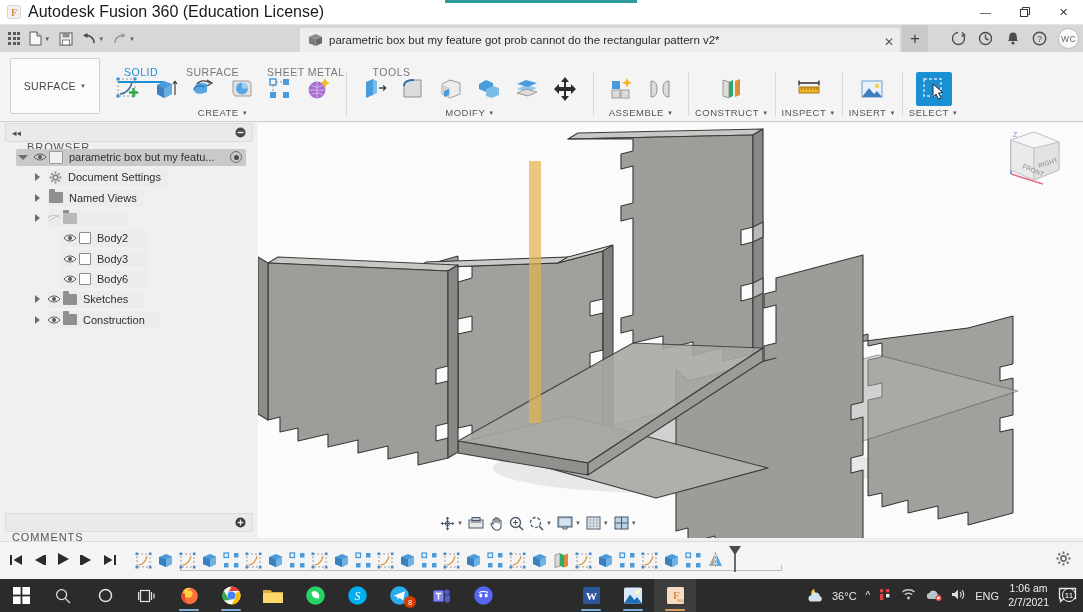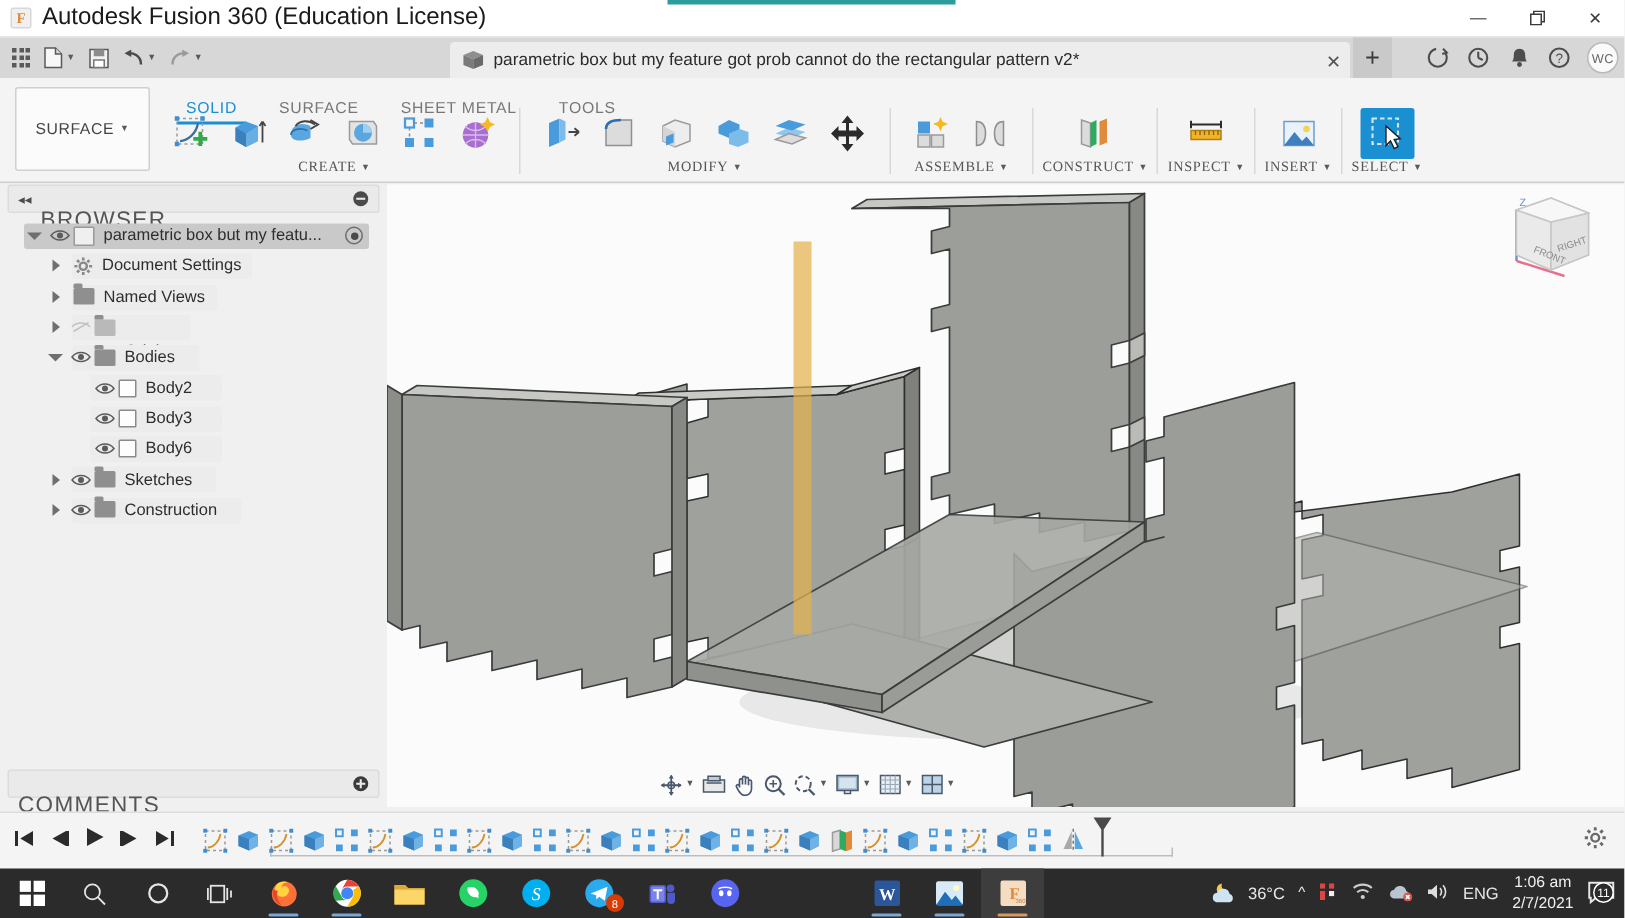--- a/index.html
+++ b/index.html
@@ -103,21 +103,21 @@
   }
   .rtab.active { color: #1a8fd1; }
   .rtab.active::after {
     content: ""; position: absolute; left: 8px; right: 8px; bottom: -1px;
     height: 2px; background: #1a8fd1;
   }
   .panels {
     position: absolute; left: 106px; top: 20px; right: 0; height: 50px;
     display: flex; align-items: flex-start;
   }
-  .panel { display: flex; flex-direction: column; align-items: center; font-family: Liberation Serif, serif; }
+  .panel { display: flex; flex-direction: column; align-items: center; }
   .panel-icons { display: flex; align-items: flex-start; gap: 2px; padding: 0 4px; }
   .panel-label {
     font-size: 9.5px; color: #555; letter-spacing: .5px; margin-top: 1px;
     display: flex; align-items: center; gap: 3px; white-space: nowrap;
   }
   .sep { width: 1px; height: 44px; background: #d8d8d8; margin: 0 6px; }
   .tool {
     width: 36px; height: 34px; display: flex; align-items: center;
     justify-content: center; border-radius: 2px;
   }
@@ -125,21 +125,21 @@
 
   
   .browser {
     position: absolute; top: 123px; left: 0; width: 258px; height: 392px;
   }
   .bhead {
     position: absolute; top: 0; left: 5px; width: 248px; height: 19px;
     background: #eaeaea; border: 1px solid #dcdcdc; border-radius: 2px;
     display: flex; align-items: center; padding: 0 6px;
   }
-  .bhead-title { font-size: 15px; color: #555; letter-spacing: .9px; margin-top: 28px; }
+  .bhead-title { font-size: 11px; color: #555; letter-spacing: .9px; margin-top: 28px; }
   .collapse { color: #4d4d4d; font-size: 9px; margin-right: 6px; }
   .bhead-dot { margin-left: auto; display: flex; align-items: center; gap: 4px; }
   .tree { position: absolute; top: 24px; left: 0; width: 258px; }
   .trow {
     height: 20.3px; display: flex; align-items: center; font-size: 11px;
     color: #2e2e2e; position: relative;
   }
   .trow .bg {
     position: absolute; height: 17px; background: #ececec; border-radius: 2px;
     top: 2px;
@@ -770,34 +770,20 @@
         <span class="eye-slot">
           <svg width="14" height="10" viewBox="0 0 14 10">
             <path d="M1 5 C4 1.5 10 1.5 13 5" fill="none" stroke="#c2c2c2"></path>
             <path d="M2 8 L12 2" stroke="#c2c2c2"></path>
           </svg>
         </span>
         <span class="folder" style="background:#b9b9b9;"></span>
         <span class="tlabel" style="color:#777;margin-top:32px;">Origin</span>
       </div>
 
-      <div class="trow">
-        <span class="bg" style="left:48px;width:85px;"></span>
-        <span class="arrow-slot" style="margin-left:30px;">
-          <span class="arrow open"></span>
-        </span>
-        <span class="eye-slot">
-          <svg width="14" height="10" viewBox="0 0 14 10">
-            <path d="M1 5 C4 1 10 1 13 5 C10 9 4 9 1 5 Z" fill="none" stroke="#5b5b5b"></path>
-            <circle cx="7" cy="5" r="2" fill="#5b5b5b"></circle>
-          </svg>
-        </span>
-        <span class="folder"></span>
-        <span class="tlabel">Bodies</span>
-      </div>
 
       <div class="trow">
         <span class="bg" style="left:60px;width:88px;"></span>
         <span style="width:60px;"></span>
         <span class="eye-slot">
           <svg width="14" height="10" viewBox="0 0 14 10">
             <path d="M1 5 C4 1 10 1 13 5 C10 9 4 9 1 5 Z" fill="none" stroke="#5b5b5b"></path>
             <circle cx="7" cy="5" r="2" fill="#5b5b5b"></circle>
           </svg>
         </span>

